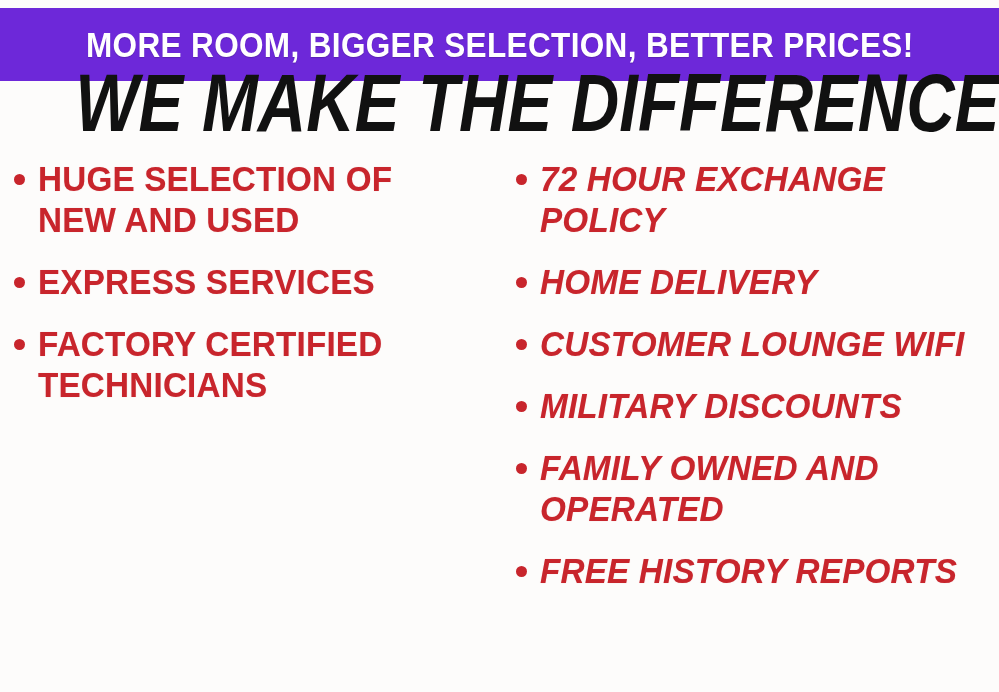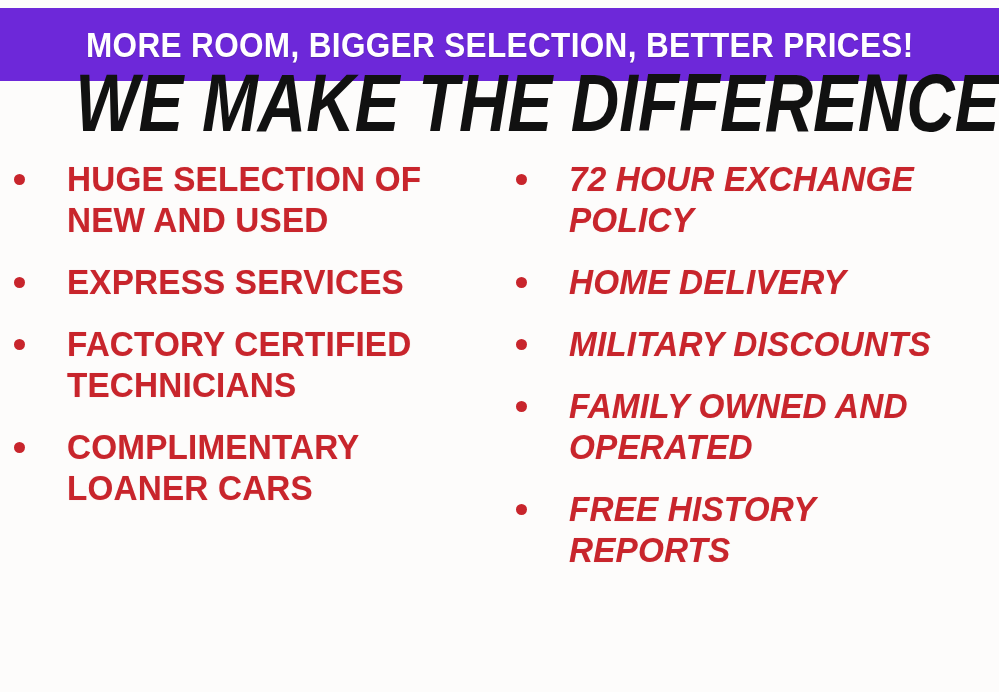--- a/index.html
+++ b/index.html
@@ -83,21 +83,20 @@
   #feature-column-right {
     width: 499px;
     padding-left: 16px;
     font-style: italic;
   }
 
   .feature-item {
     display: flex;
     align-items: flex-start;
     margin-bottom: 21px;
-    gap: 29px;
   }
   .bullet {
     flex: 0 0 auto;
     width: 11px;
     height: 11px;
     border-radius: 50%;
     background: #c8252c;
     margin-top: 16px;
     margin-right: 13px;
   }
@@ -139,34 +138,34 @@
       <span class="feature-label">HUGE SELECTION OF NEW AND USED</span>
     </div>
     <div class="feature-item">
       <span class="bullet"></span>
       <span class="feature-label">EXPRESS SERVICES</span>
     </div>
     <div class="feature-item">
       <span class="bullet"></span>
       <span class="feature-label">FACTORY CERTIFIED TECHNICIANS</span>
     </div>
-    <div class="feature-item">
-      <span class="bullet"></span>
-      <span class="feature-label">COMPLIMENTARY LOANER CARS</span>
-    </div>
   </div>
 
   <div class="feature-column" id="feature-column-right">
     <div class="feature-item">
       <span class="bullet"></span>
       <span class="feature-label">72 HOUR EXCHANGE POLICY</span>
     </div>
     <div class="feature-item">
       <span class="bullet"></span>
       <span class="feature-label">HOME DELIVERY</span>
+    </div>
+    <div class="feature-item">
+      <span class="bullet"></span>
+      <span class="feature-label">CUSTOMER LOUNGE WIFI</span>
     </div>
     <div class="feature-item">
       <span class="bullet"></span>
       <span class="feature-label">MILITARY DISCOUNTS</span>
     </div>
     <div class="feature-item">
       <span class="bullet"></span>
       <span class="feature-label">FAMILY OWNED AND OPERATED</span>
     </div>
     <div class="feature-item">

